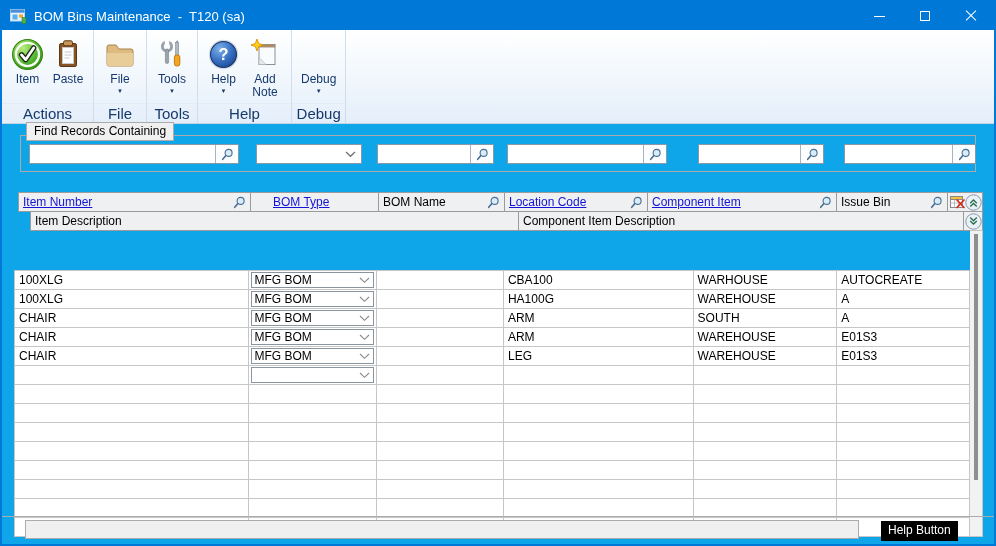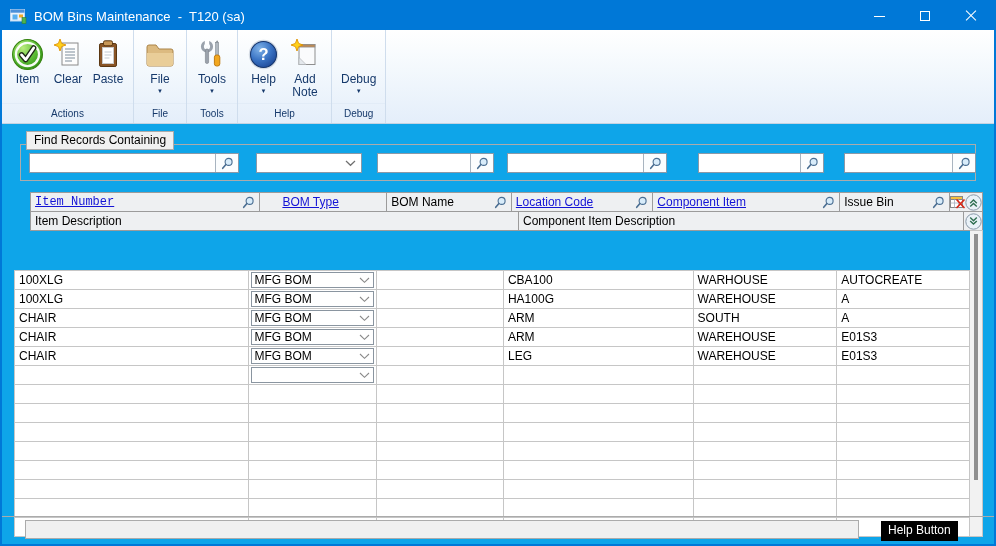--- a/index.html
+++ b/index.html
@@ -25,36 +25,36 @@
   .ribbon{position:absolute;left:0;right:0;top:28px;height:94px;
     background:linear-gradient(180deg,#ffffff 0%,#f4f9fd 40%,#e4eefa 100%);
     border-bottom:1px solid #c5d3e2;display:flex;}
   .rgroup{display:flex;flex-direction:column;border-right:1px solid #cfdded;}
   .rbuttons{flex:1;display:flex;align-items:stretch;padding:3px 5px 0 5px;}
   .rbtn{display:flex;flex-direction:column;align-items:center;padding:2px 4px 0 4px;min-width:38px;}
   .rbtn .icon{height:38px;display:flex;align-items:center;justify-content:center;}
   .rbtn .lbl{font-size:12px;color:#16396b;text-align:center;line-height:13px;}
   .rbtn .lbl.wrap{width:34px;}
   .rbtn .arrow{font-size:6px;color:#16396b;margin-top:2px;line-height:6px;}
-  .rgroup-label{height:20px;font-size:10px;color:#16396b;text-align:center;line-height:19px;border-top:1px solid #e2ecf7;}
+  .rgroup-label{height:20px;font-size:15px;color:#16396b;text-align:center;line-height:19px;border-top:1px solid #e2ecf7;}
   
-  .findbox{position:absolute;left:18px;top:142px;width:956px;height:37px;border:1px solid #ababab;}
+  .findbox{position:absolute;left:18px;top:133px;width:956px;height:37px;border:1px solid #ababab;}
   .findlabel{position:absolute;left:5px;top:-14px;padding:1px 7px 2px 7px;border:1px solid #ababab;background:#f0f0f0;font-size:12px;color:#000;white-space:nowrap;}
   .lookup{position:absolute;top:8px;height:20px;display:flex;border:1px solid #8a99a8;background:#fff;}
   .lookup input{flex:1;min-width:0;border:none;outline:none;padding:0 3px;font-size:12px;font-family:"Liberation Sans",sans-serif;background:#fff;}
   .lbtn{width:23px;border-left:1px solid #a8b4c0;background:#fbfdfe;display:flex;align-items:center;justify-content:center;}
   .fcombo{position:absolute;top:8px;height:20px;border:1px solid #8a99a8;background:#fff;display:flex;align-items:center;}
   .fcombo .chev{margin-left:auto;margin-right:5px;display:flex;}
   .f1{left:8px;width:210px;} .f2{left:235px;width:106px;} .f3{left:356px;width:117px;}
   .f4{left:486px;width:160px;} .f5{left:677px;width:126px;} .f6{left:823px;width:132px;}
   
   .grid{position:absolute;left:12px;top:190px;width:969px;font-size:12px;}
   .ghead1,.ghead2{display:flex;}
   .hcell{height:20px;border:1px solid #9b9b9b;margin-left:-1px;background:#eef0f2;display:flex;align-items:center;padding:0 4px;overflow:hidden;white-space:nowrap;}
-  .hcell:first-child{margin-left:16px;font-family:Liberation Mono, monospace;}
+  .hcell:first-child{margin-left:4px;}
   .hlink{color:#1414d6;text-decoration:underline;cursor:pointer;}
   .hmag{margin-left:auto;flex:none;}
   .hicons{height:20px;flex:1;border:1px solid #9b9b9b;margin-left:-1px;background:#eef0f2;display:flex;align-items:center;justify-content:flex-end;gap:0;}
   .ghead2{margin-top:-1px;}
   .h2cell{height:20px;border:1px solid #9b9b9b;margin-left:-1px;background:#eef0f2;display:flex;align-items:center;padding:0 4px;overflow:hidden;white-space:nowrap;}
   .h2cell:first-child{margin-left:16px;}
   .h2btn{height:20px;width:20px;flex:none;border:1px solid #9b9b9b;margin-left:-1px;background:#eef0f2;display:flex;align-items:center;justify-content:center;}
   .gbody{display:flex;margin-top:-1px;}
   .gcols{width:956px;border-left:1px solid #c6c6c6;border-top:1px solid #c6c6c6;margin-top:40px;}
   .grid-row{display:flex;height:19px;background:#fff;}
@@ -121,30 +121,20 @@
               <circle cx="16" cy="16" r="11.2" fill="none" stroke="#ffffff" stroke-width="2.2" opacity="0.95"></circle>
               <path d="M10.2 16.3 L14.2 21 L22 9.6" fill="none" stroke="#1f2a18" stroke-width="5.2" stroke-linecap="round" stroke-linejoin="round"></path>
               <path d="M10.2 16.3 L14.2 21 L22 9.6" fill="none" stroke="#ffffff" stroke-width="2.6" stroke-linecap="round" stroke-linejoin="round"></path>
             </svg>
           </span>
           <span class="lbl">Item</span>
         </div>
         <div class="rbtn">
           <span class="icon">
             <svg width="32" height="32" viewBox="0 0 32 32">
-              <rect x="10" y="5" width="16" height="22" fill="#fdfdfd" stroke="#8a8a8a"></rect>
-              <path d="M13 11h10 M13 14h10 M13 17h10 M13 20h10 M13 23h7" stroke="#a8b2bc" stroke-width="1.3" fill="none"></path>
-              <path d="M8 1 L9.6 5.4 L14 7 L9.6 8.6 L8 13 L6.4 8.6 L2 7 L6.4 5.4 Z" fill="#ffd11a" stroke="#e09200" stroke-width="0.9"></path>
-            </svg>
-          </span>
-          <span class="lbl">Clear</span>
-        </div>
-        <div class="rbtn">
-          <span class="icon">
-            <svg width="32" height="32" viewBox="0 0 32 32">
               <rect x="7.5" y="5.5" width="17" height="23" rx="1.6" fill="#8a5526" stroke="#5a3712"></rect>
               <rect x="10.5" y="9.5" width="11" height="16" fill="#ffffff" stroke="#c8c8c8"></rect>
               <path d="M12.5 14h7 M12.5 17h7 M12.5 20h5" stroke="#c2cad2" stroke-width="1.1" fill="none"></path>
               <rect x="11.5" y="2.8" width="9" height="5" rx="1.6" fill="#c89858" stroke="#5a3712"></rect>
             </svg>
           </span>
           <span class="lbl">Paste</span>
         </div>
       </div>
       <div class="rgroup-label">Actions</div>

